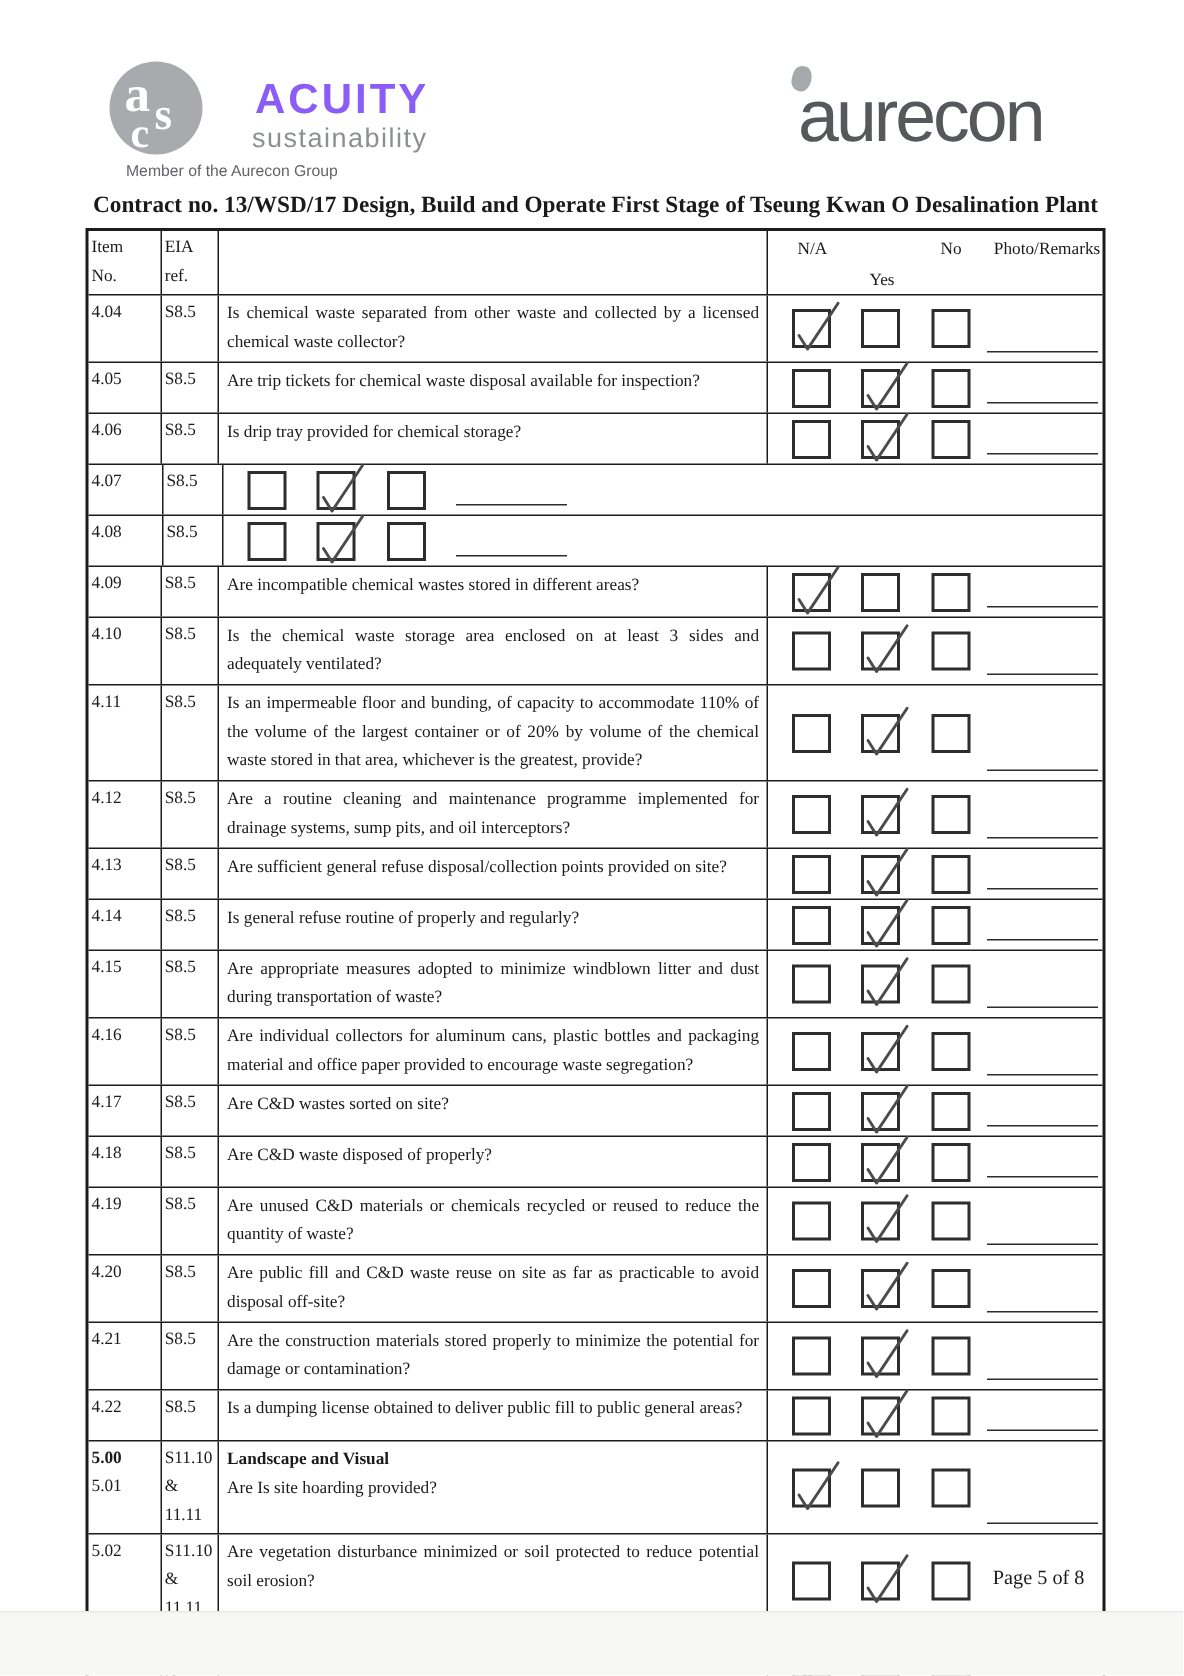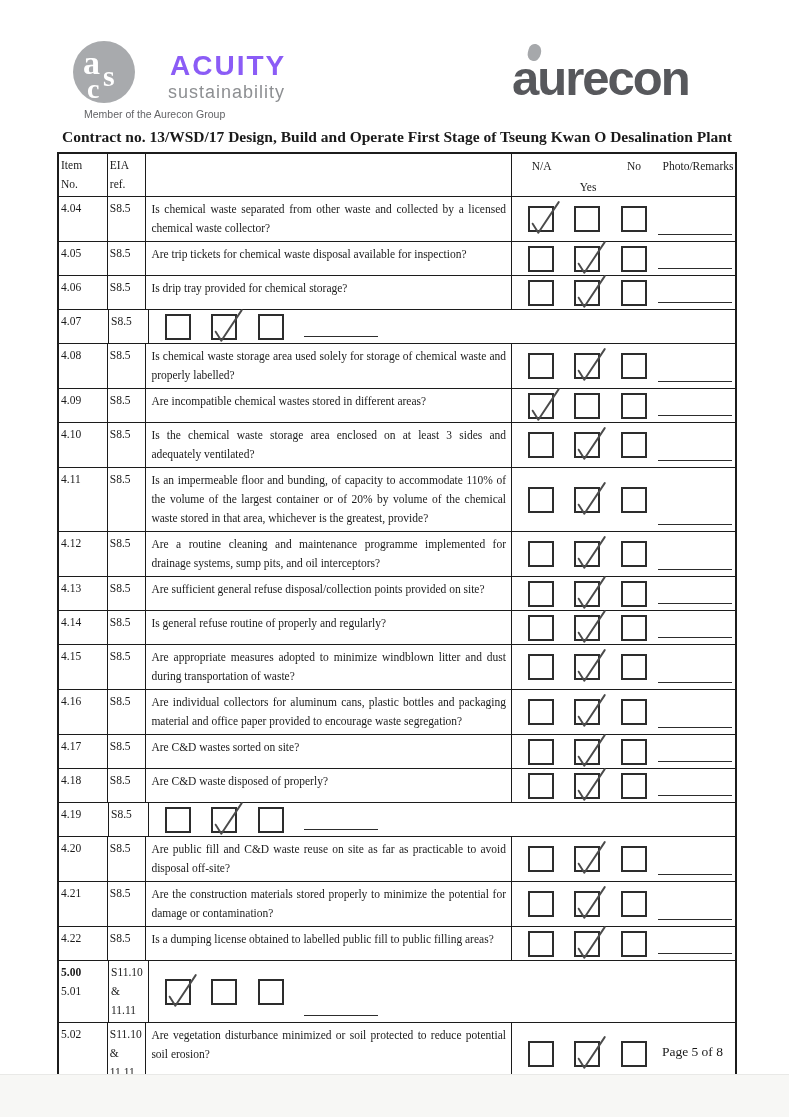--- a/index.html
+++ b/index.html
@@ -9,22 +9,22 @@
   
   .acuity{position:absolute;left:72px;top:38px;width:260px;height:84px;}
   .acuity-mono{position:absolute;left:0;top:2px;width:64px;height:64px;}
   .acuity-brand{position:absolute;left:70px;top:12px;font-family:"Liberation Sans",sans-serif;
                 font-size:28px;font-weight:bold;color:#8b5cf6;letter-spacing:2px;margin-left:28px;}
   .acuity-tag{position:absolute;left:96px;top:44px;font-family:"Liberation Sans",sans-serif;
               font-size:18px;color:#8d8f92;letter-spacing:1px;}
   .acuity-member{position:absolute;left:12px;top:70px;font-family:"Liberation Sans",sans-serif;
                  font-size:10.5px;font-weight:normal;color:#626366;}
   .aurecon{position:absolute;left:512px;top:46px;width:230px;height:64px;}
-  .aurecon-word{position:absolute;left:0;top:4px;font-family:"Liberation Sans",sans-serif;
-                font-size:49px;font-weight:bold;color:#57585c;letter-spacing:-2px;}
+  .aurecon-word{position:absolute;left:20px;top:4px;font-family:"Liberation Sans",sans-serif;
+                font-size:49px;font-weight:normal;color:#57585c;letter-spacing:-2px;}
   .aurecon-dot{position:absolute;left:16px;top:-2px;width:13px;height:17px;background:#a6a8ab;
                border-radius:50% 50% 48% 52%/45% 55% 55% 45%;transform:rotate(14deg);}
 
   
   .doc-title{position:absolute;left:40px;top:128px;width:714px;text-align:center;
              font-size:15.5px;font-weight:bold;}
   .doc-title span{border-bottom:1.6px solid #1a1a1a;padding-bottom:19px;}
 
   
   .checklist{position:absolute;left:57px;top:152px;width:680px;border:2px solid #1c1c1c;
@@ -186,23 +186,20 @@
             <span class="photo-line"></span>
           </div>
         </div>
         <div class="t-row">
           <div class="c c-item">
             <div>4.08</div>
           </div>
           <div class="c c-eia">
             <div>S8.5</div>
           </div>
-          <div class="c c-q">
-            <div>Is chemical waste storage area used solely for storage of chemical waste and properly labelled?</div>
-          </div>
           <div class="c c-ans">
             <span class="cb cb-na"></span>
             <span class="cb cb-yes">
               <svg class="tick" viewBox="0 0 30 30">
                 <polyline points="5,20 10,28 28,1"></polyline>
               </svg>
             </span>
             <span class="cb cb-no"></span>
             <span class="photo-line"></span>
           </div>
@@ -417,20 +414,23 @@
             <span class="photo-line"></span>
           </div>
         </div>
         <div class="t-row">
           <div class="c c-item">
             <div>4.19</div>
           </div>
           <div class="c c-eia">
             <div>S8.5</div>
           </div>
+          <div class="c c-q">
+            <div>Are unused C&amp;D materials or chemicals recycled or reused to reduce the quantity of waste?</div>
+          </div>
           <div class="c c-ans">
             <span class="cb cb-na"></span>
             <span class="cb cb-yes">
               <svg class="tick" viewBox="0 0 30 30">
                 <polyline points="5,20 10,28 28,1"></polyline>
               </svg>
             </span>
             <span class="cb cb-no"></span>
             <span class="photo-line"></span>
           </div>
@@ -478,41 +478,45 @@
           </div>
         </div>
         <div class="t-row">
           <div class="c c-item">
             <div>4.22</div>
           </div>
           <div class="c c-eia">
             <div>S8.5</div>
           </div>
           <div class="c c-q">
-            <div>Is a dumping license obtained to labelled public fill to public filling areas?</div>
+            <div>Is a dumping license obtained to deliver public fill to public general areas?</div>
           </div>
           <div class="c c-ans">
             <span class="cb cb-na"></span>
             <span class="cb cb-yes">
               <svg class="tick" viewBox="0 0 30 30">
                 <polyline points="5,20 10,28 28,1"></polyline>
               </svg>
             </span>
             <span class="cb cb-no"></span>
             <span class="photo-line"></span>
           </div>
         </div>
         <div class="t-row">
           <div class="c c-item">
             <div class="b">5.00</div>
             <div>5.01</div>
           </div>
           <div class="c c-eia">
             <div>S11.10</div>
             <div>&amp; 11.11</div>
+          </div>
+          <div class="c c-q">
+            <div class="b">Landscape and Visual</div>
+            <div>Are Is site hoarding provided?</div>
           </div>
           <div class="c c-ans">
             <span class="cb cb-na">
               <svg class="tick" viewBox="0 0 30 30">
                 <polyline points="5,20 10,28 28,1"></polyline>
               </svg>
             </span>
             <span class="cb cb-yes"></span>
             <span class="cb cb-no"></span>
             <span class="photo-line"></span>

